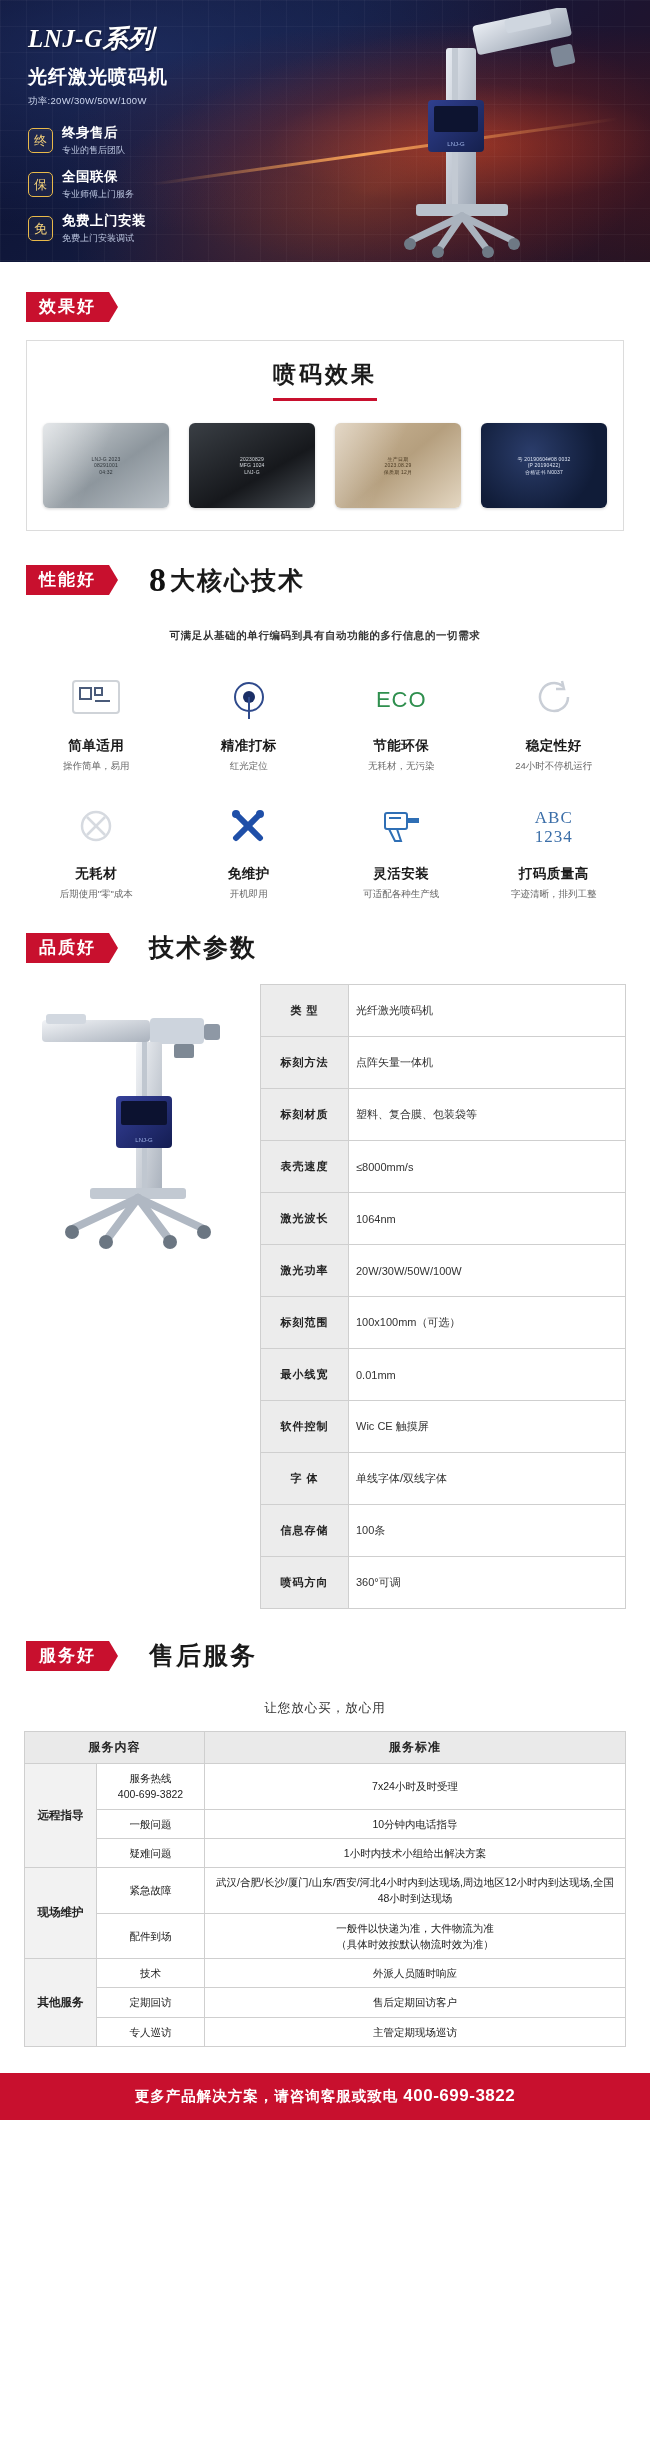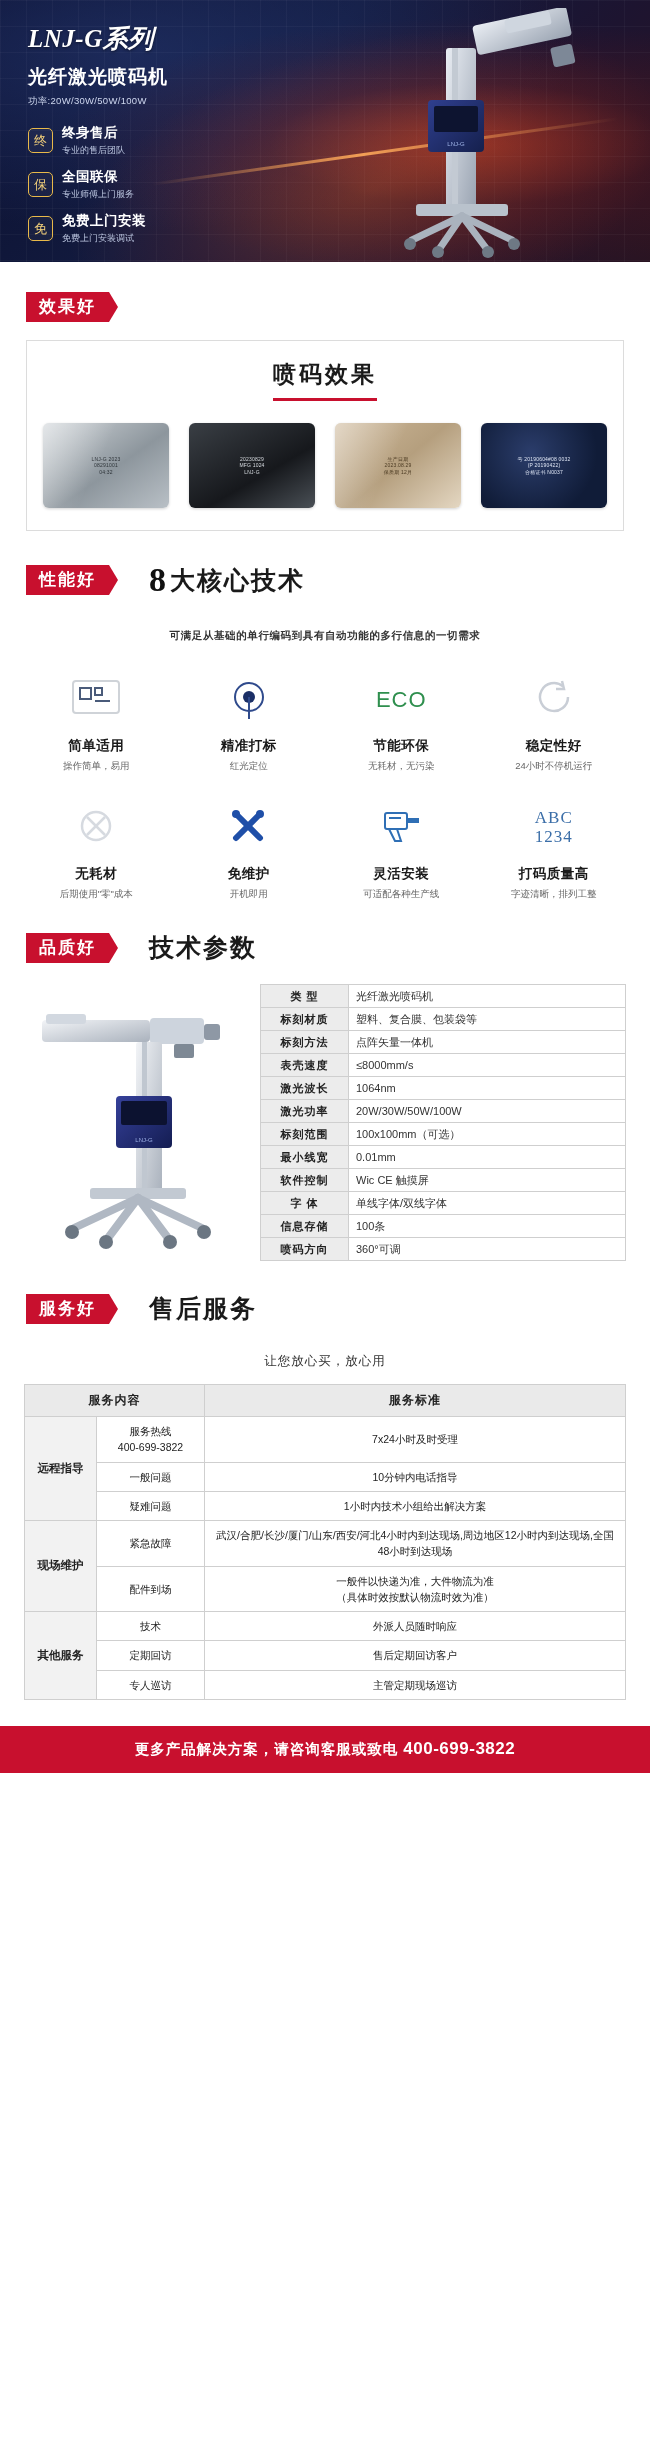--- a/index.html
+++ b/index.html
@@ -211,21 +211,21 @@
     position: relative;
   }
   table.spec {
     border-collapse: collapse;
     width: 100%;
     margin-left: 4px;
     font-size: 11px;
   }
   table.spec td {
     border: 1px solid #cfcfcf;
-    padding: 3px 7px;
+    padding: 18px 7px;
     height: 23px;
   }
   table.spec td.k {
     width: 88px;
     background: #ececec;
     text-align: center;
     font-weight: bold;
     color: #222;
     letter-spacing: 1px;
   }
@@ -544,26 +544,26 @@
       </svg>
     </div>
 
     <table class="spec">
       <tbody>
         <tr>
           <td class="k">类    型</td>
           <td class="v">光纤激光喷码机</td>
         </tr>
         <tr>
+          <td class="k">标刻方法</td>
+          <td class="v">点阵矢量一体机</td>
+        </tr>
+        <tr>
           <td class="k">标刻材质</td>
           <td class="v">塑料、复合膜、包装袋等</td>
-        </tr>
-        <tr>
-          <td class="k">标刻方法</td>
-          <td class="v">点阵矢量一体机</td>
         </tr>
         <tr>
           <td class="k">表壳速度</td>
           <td class="v">≤8000mm/s</td>
         </tr>
         <tr>
           <td class="k">激光波长</td>
           <td class="v">1064nm</td>
         </tr>
         <tr>

